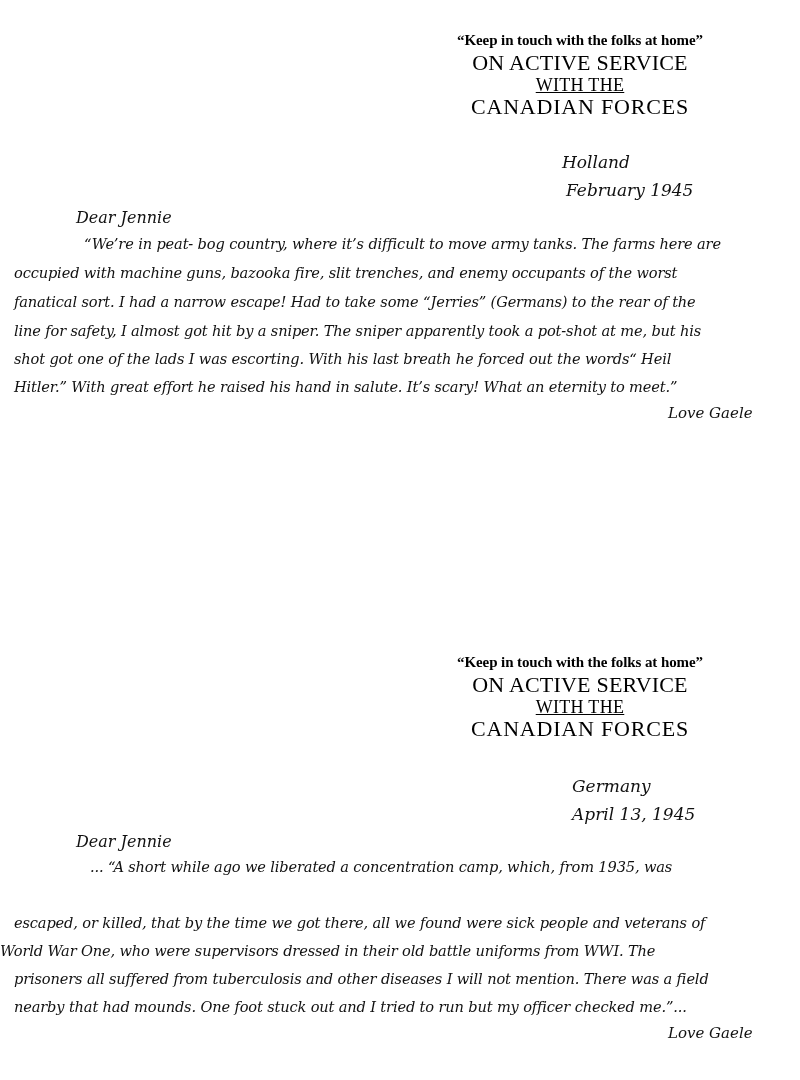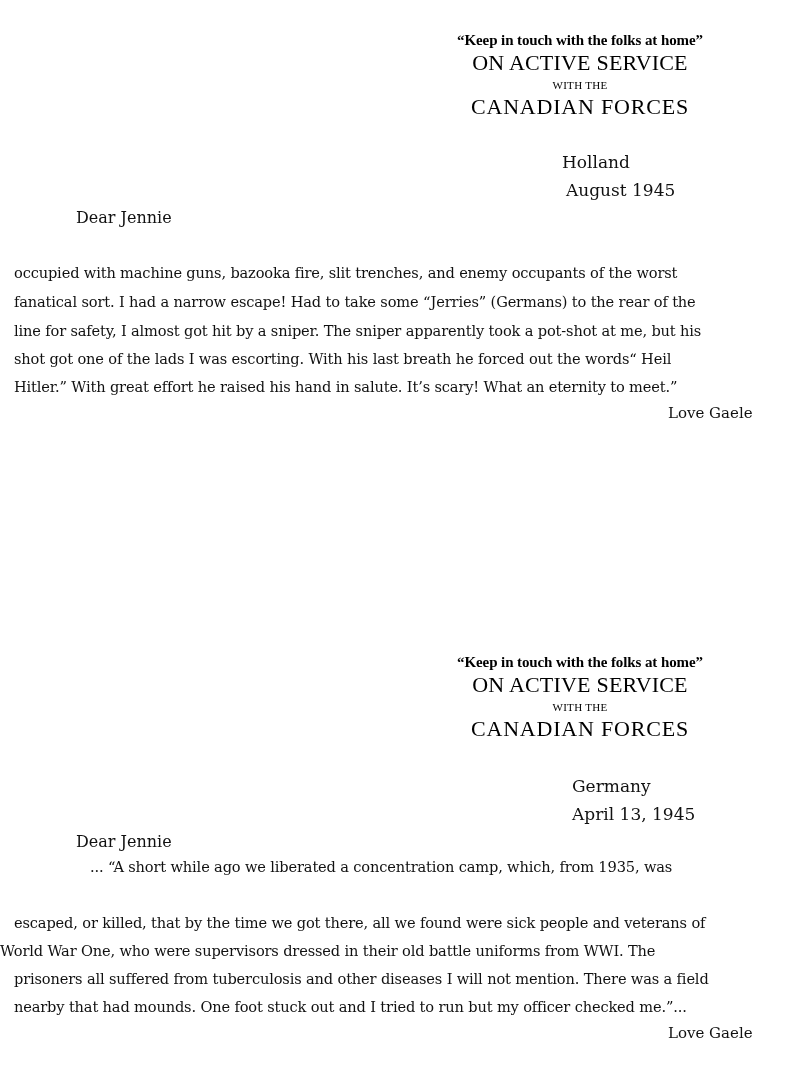--- a/index.html
+++ b/index.html
@@ -5,48 +5,49 @@
     html, body { margin: 0; padding: 0; background: #ffffff; }
     body { width: 800px; height: 1080px; position: relative; overflow: hidden; color: #111; }
     .page { position: absolute; left: 0; top: 0; width: 800px; height: 892px; background: #ffffff; }
     .letter { position: absolute; left: 0; width: 800px; }
     .letter-1 { top: 0; height: 540px; }
     .letter-2 { top: 620px; height: 460px; }
 
     .header { position: absolute; left: 420px; width: 320px; text-align: center; font-family: "Liberation Serif", "DejaVu Serif", serif; color: #000; }
     .motto { font-weight: bold; font-size: 15px; line-height: 20px; letter-spacing: -0.1px; }
     .service { font-size: 22px; line-height: 26px; letter-spacing: 0.2px; }
-    .withthe { font-size: 11px; line-height: 18px; letter-spacing: 0.3px; }
+    .withthe { font-size: 18px; line-height: 18px; letter-spacing: 0.3px; text-decoration: underline; }
     .forces { font-size: 22px; line-height: 26px; letter-spacing: 0.8px; }
 
-    .script { font-family: "DejaVu Serif", "Liberation Serif", serif; color: #111; position: absolute; white-space: nowrap; }
+    .script { font-family: "DejaVu Serif", "Liberation Serif", serif; font-style: italic; color: #111; position: absolute; white-space: nowrap; }
     .place { font-size: 17px; }
     .date { font-size: 17px; }
     .salutation { font-size: 16px; }
     .body-line { font-size: 14.6px; letter-spacing: -0.15px; }
     .signoff { font-size: 15px; }
   </style>
 </head>
 <body>
 
 <div class="page">
 
   <div class="letter letter-1">
     <div class="header" style="top:30px;">
       <div class="motto">“Keep in touch with the folks at home”</div>
       <div class="service">ON ACTIVE SERVICE</div>
       <div class="withthe">WITH THE</div>
       <div class="forces">CANADIAN FORCES</div>
     </div>
 
     <div class="script place" style="left:562px; top:152px;">Holland</div>
-    <div class="script date" style="left:566px; top:180px;">August 1945</div>
+    <div class="script date" style="left:566px; top:180px;">February 1945</div>
 
     <div class="script salutation" style="left:76px; top:208px;">Dear Jennie</div>
 
+    <div class="script body-line" style="left:84px; top:235px;">“We’re in peat- bog country, where it’s difficult to move army tanks. The farms here are</div>
     <div class="script body-line" style="left:14px; top:264px;">occupied with machine guns, bazooka fire, slit trenches, and enemy occupants of the worst</div>
     <div class="script body-line" style="left:14px; top:293px;">fanatical sort. I had a narrow escape! Had to take some “Jerries” (Germans) to the rear of the</div>
     <div class="script body-line" style="left:14px; top:322px;">line for safety, I almost got hit by a sniper. The sniper apparently took a pot-shot at me, but his</div>
     <div class="script body-line" style="left:14px; top:350px;">shot got one of the lads I was escorting. With his last breath he forced out the words“ Heil</div>
     <div class="script body-line" style="left:14px; top:378px;">Hitler.” With great effort he raised his hand in salute. It’s scary! What an eternity to meet.”</div>
 
     <div class="script signoff" style="left:668px; top:404px;">Love Gaele</div>
   </div>
 
   <div class="letter letter-2">

